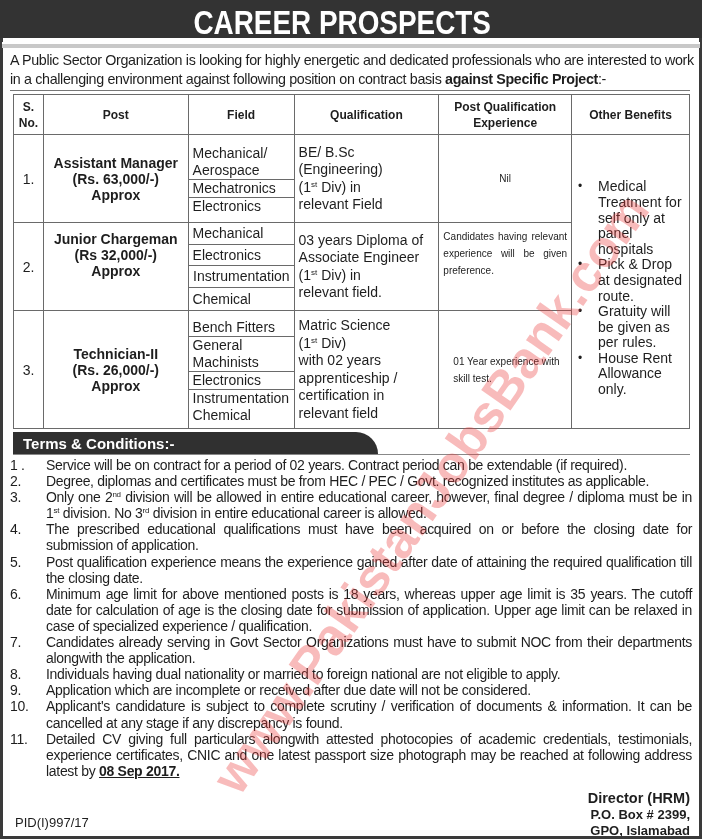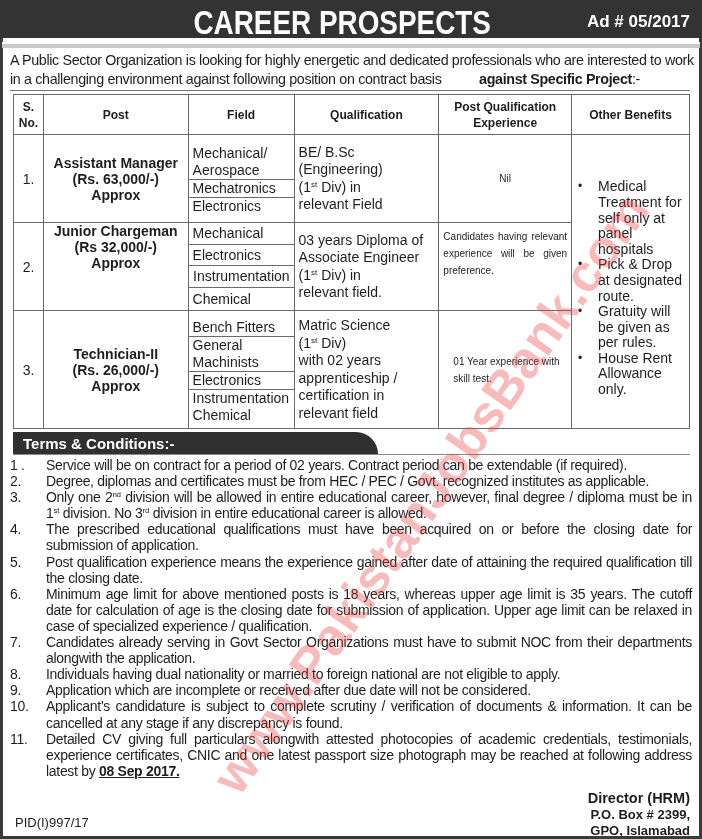--- a/index.html
+++ b/index.html
@@ -28,21 +28,21 @@
   .adno {
     position: absolute; right: 12px; top: 0; height: 42px; line-height: 44px;
     color: #fff; font-weight: bold; font-size: 17px;
   }
 
   .intro {
     position: absolute; left: 10px; top: 51px; width: 685px;
     font-size: 14.3px; line-height: 19px; letter-spacing: -0.35px;
     font-family: "Liberation Sans", sans-serif;
   }
-  .intro b { font-weight: bold; margin-left: 34px; }
+  .intro b { font-weight: bold; }
   .intro-rule {
     position: absolute; left: 10px; top: 90px; width: 680px; height: 1px; background: #777;
   }
 
   table.jobs {
     position: absolute; left: 13px; top: 94px; width: 677px;
     border-collapse: collapse; font-size: 13.5px;
   }
   table.jobs th, table.jobs td {
     border: 1.5px solid #6a6a6a; vertical-align: middle;
@@ -109,21 +109,20 @@
     white-space: nowrap; top: 770px; left: 200px;
   }
 </style>
 </head>
 <body>
 
 <div class="frame"></div>
 
 <div class="header">
   <div class="title">CAREER PROSPECTS</div>
-  <div class="adno">Ad # 05/2017</div>
 </div>
 <div class="header-strip"></div>
 
 <div class="intro"><span>A Public Sector Organization is looking for highly energetic and dedicated professionals who are interested to work in a challenging environment against following position on contract basis </span><b>against Specific Project</b><span>:-</span></div>
 <div class="intro-rule"></div>
 
 <table class="jobs">
   <colgroup>
     <col class="col-sno">
       <col class="col-post">
@@ -178,21 +177,21 @@
           </div>
         <div class="ben-item">
             <span class="ben-bullet">•</span>
             <span>House Rent Allowance only.</span>
           </div>
       </td>
     </tr>
 
     <tr style="height:87px;">
       <td class="sno">2.</td>
-      <td class="post" style="vertical-align:top;">
+      <td class="post" style="vertical-align:top;padding-top:8px;">
         <div>Junior Chargeman</div>
         <div>(Rs 32,000/-)</div>
         <div>Approx</div>
       </td>
       <td class="field">
         <div class="field-item" style="line-height:21px;">Mechanical</div>
         <div class="field-item" style="line-height:20px;">Electronics</div>
         <div class="field-item" style="line-height:21px;text-align:right;">Instrumentation</div>
         <div class="field-item" style="line-height:22px;">Chemical</div>
       </td>

